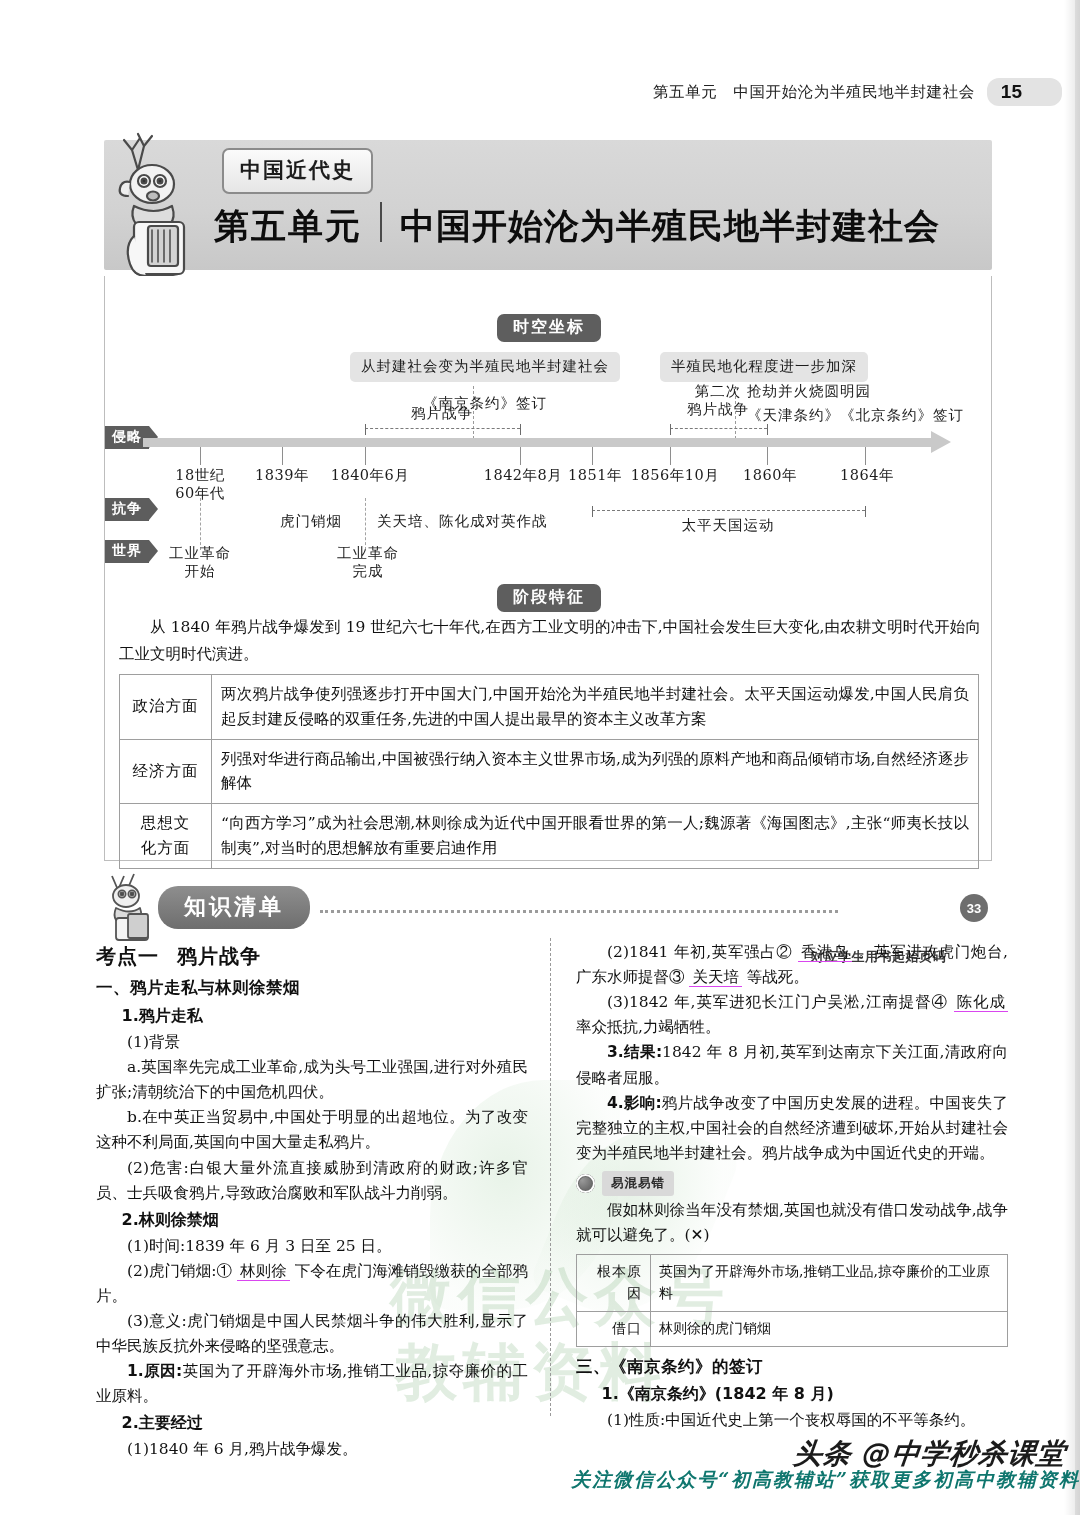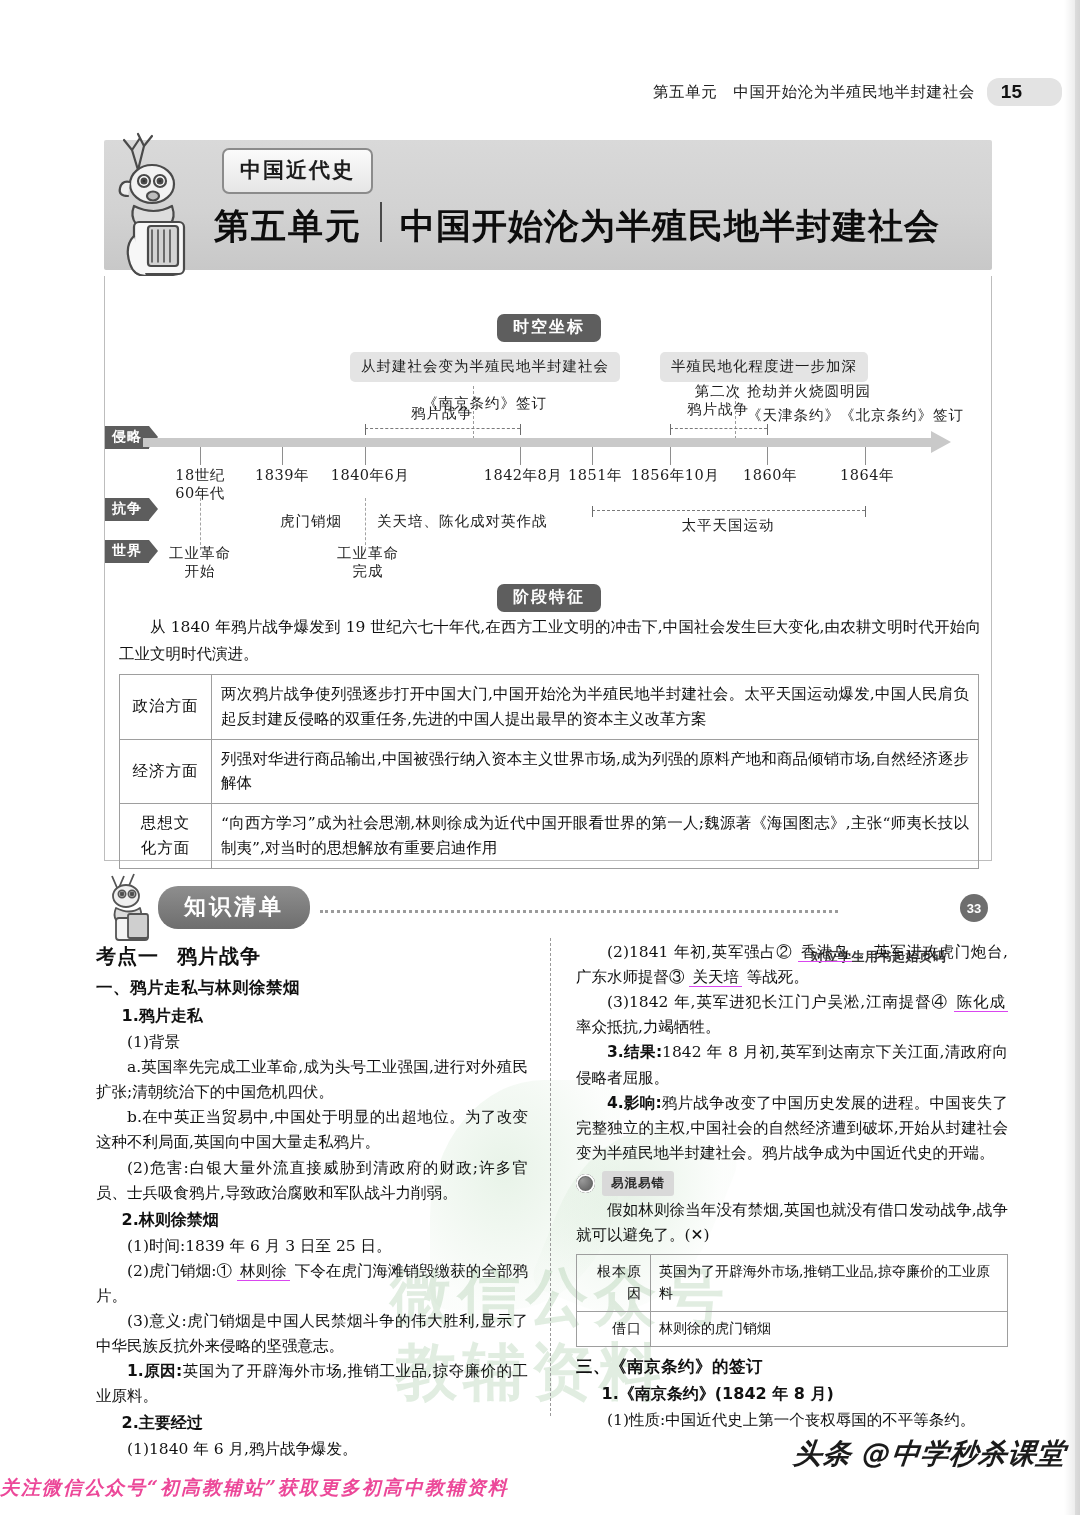--- a/index.html
+++ b/index.html
@@ -277,22 +277,22 @@
   }
   .wm-tt {
     position: absolute; right: 14px; bottom: 42px;
     font-size: 28px; font-weight: 900; color: #1b1b1b;
     font-family: "DejaVu Sans", sans-serif;
     font-style: italic; letter-spacing: 1px;
     transform: skewX(-6deg);
     white-space: nowrap;
   }
   .footer-note {
-    position: absolute; left: 0; right: 0; bottom: 14px; text-align: left;
-    font-size: 19px; letter-spacing: 2px; color: #ec4899;
+    position: absolute; left: 0; right: 0; bottom: 22px; text-align: right;
+    font-size: 19px; letter-spacing: 2px; color: #0f766e;
     font-family: "DejaVu Serif","Liberation Serif", serif;
     font-style: italic; font-weight: 600;
   }
 </style>
 </head>
 <body>
 
 <div class="page">
 
   <div class="wm-leaf" style="left:430px;top:1080px;width:190px;height:230px;"></div>

